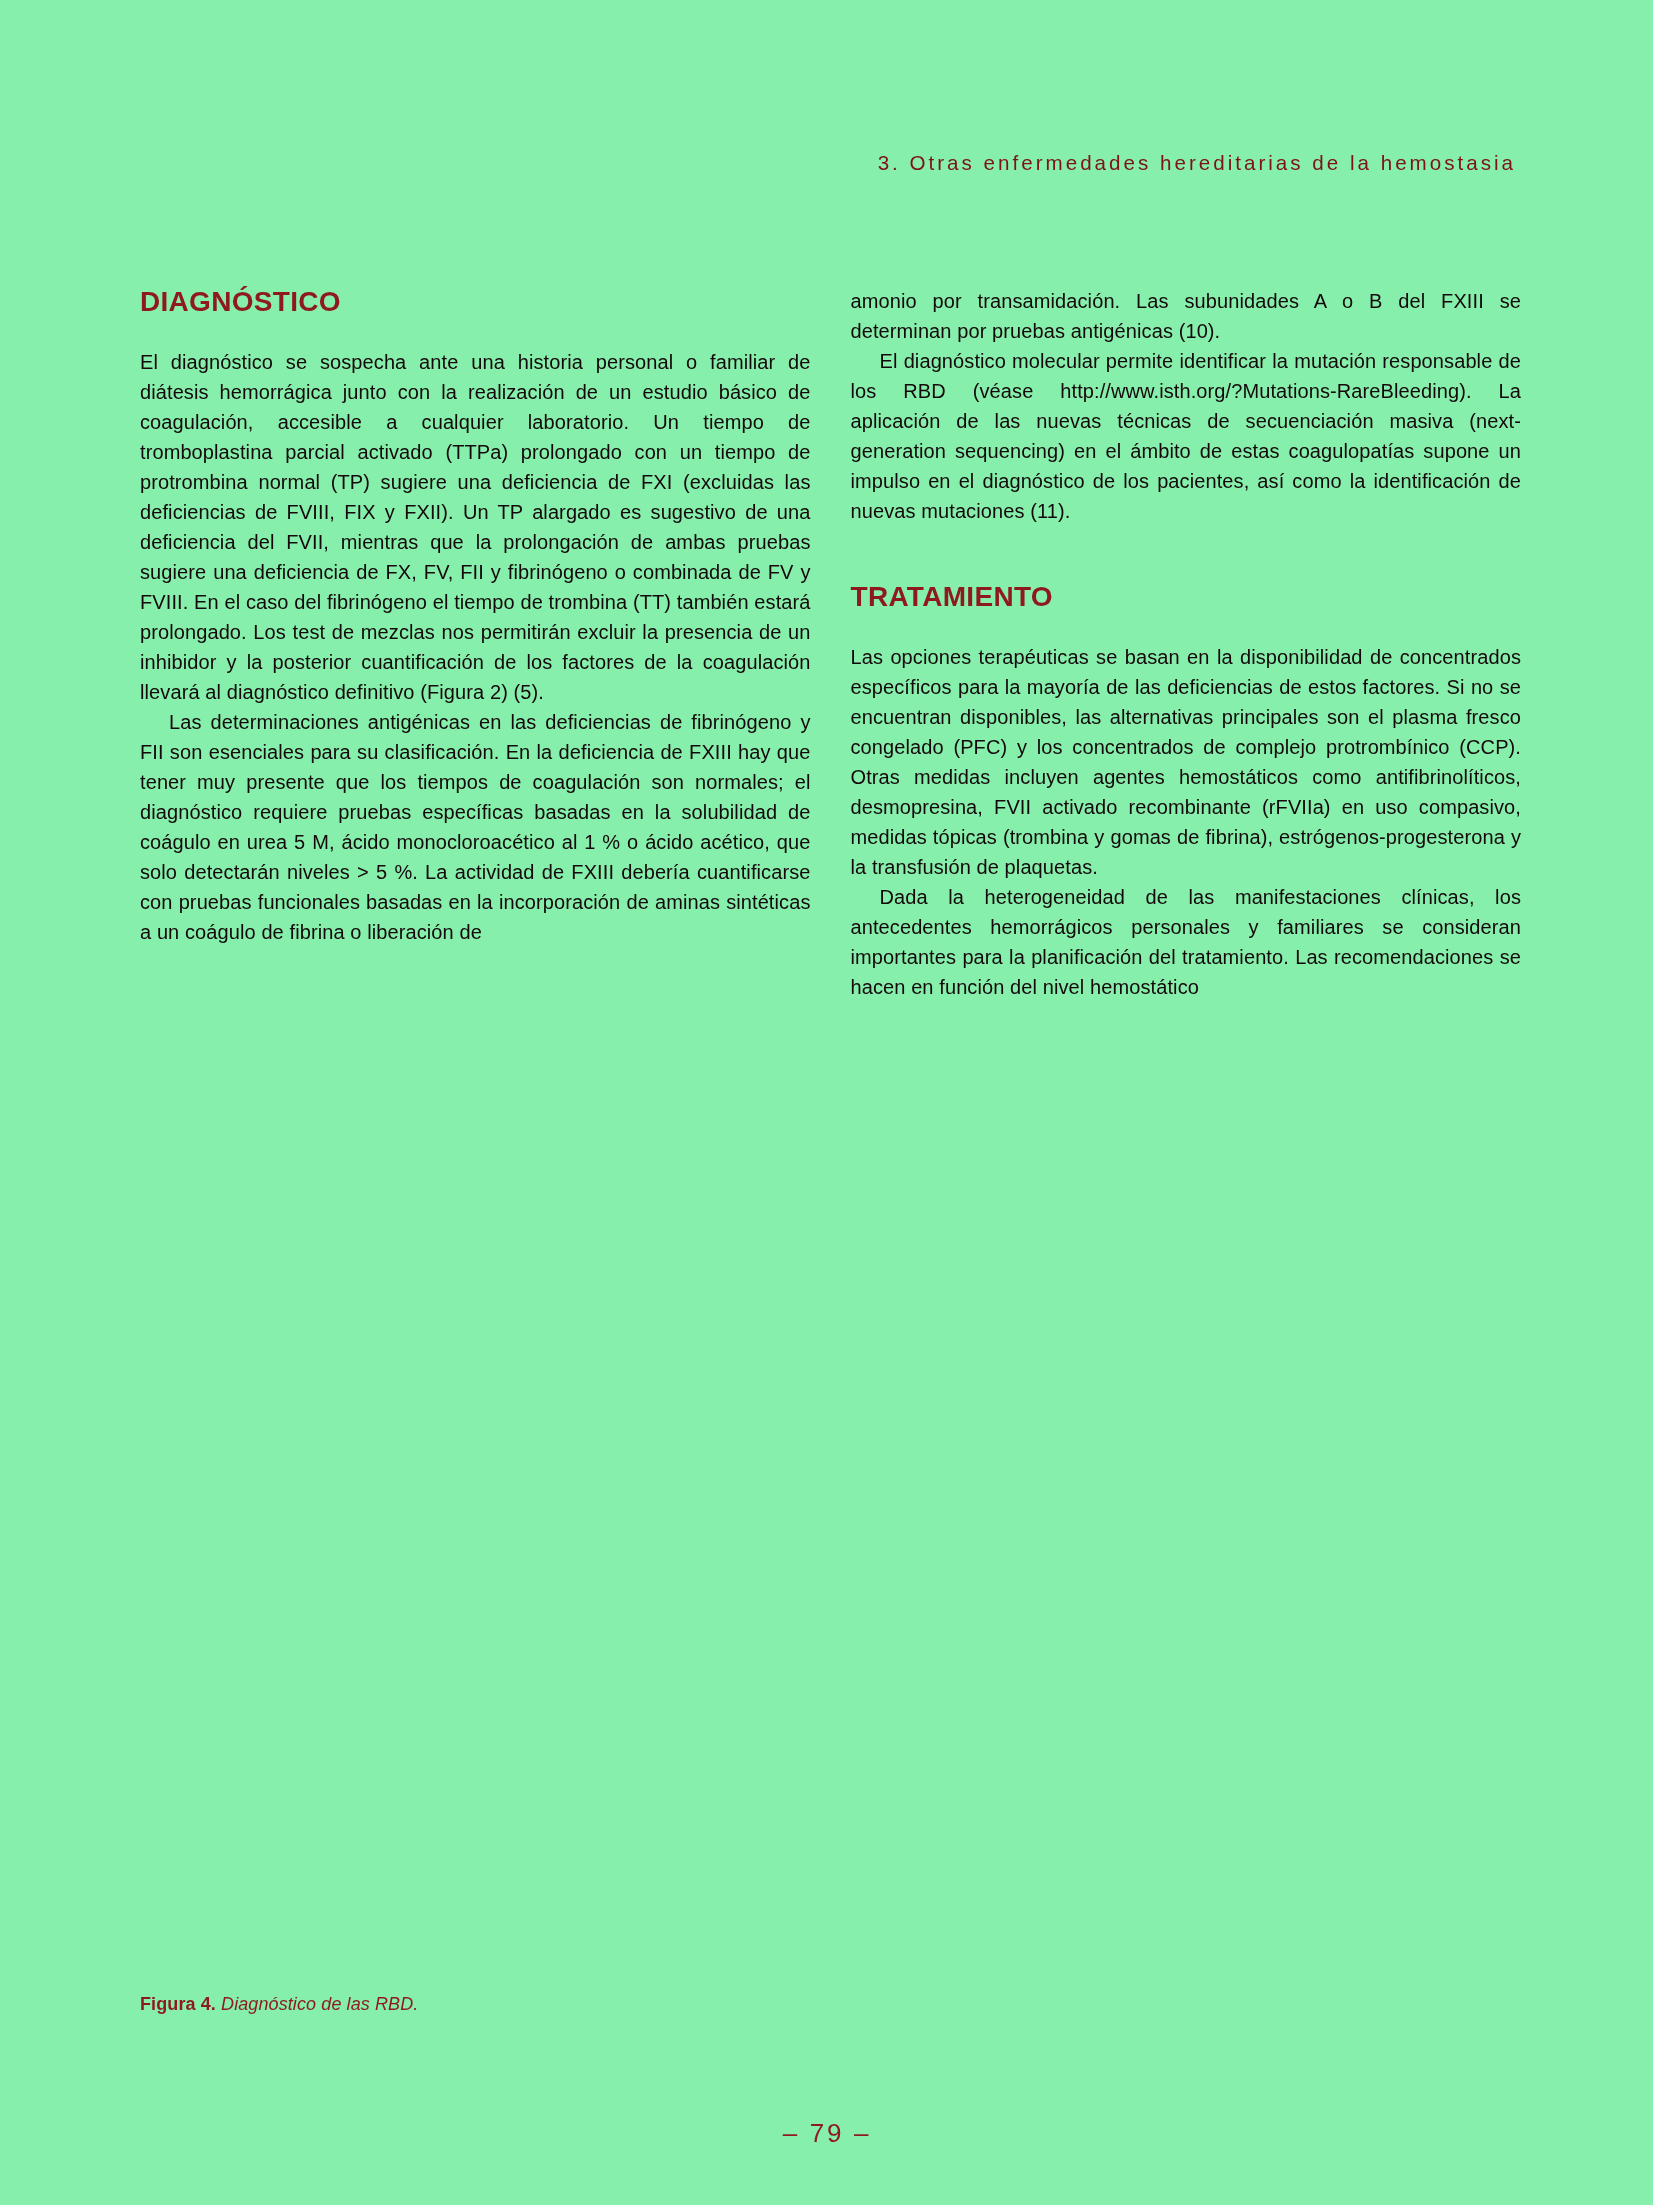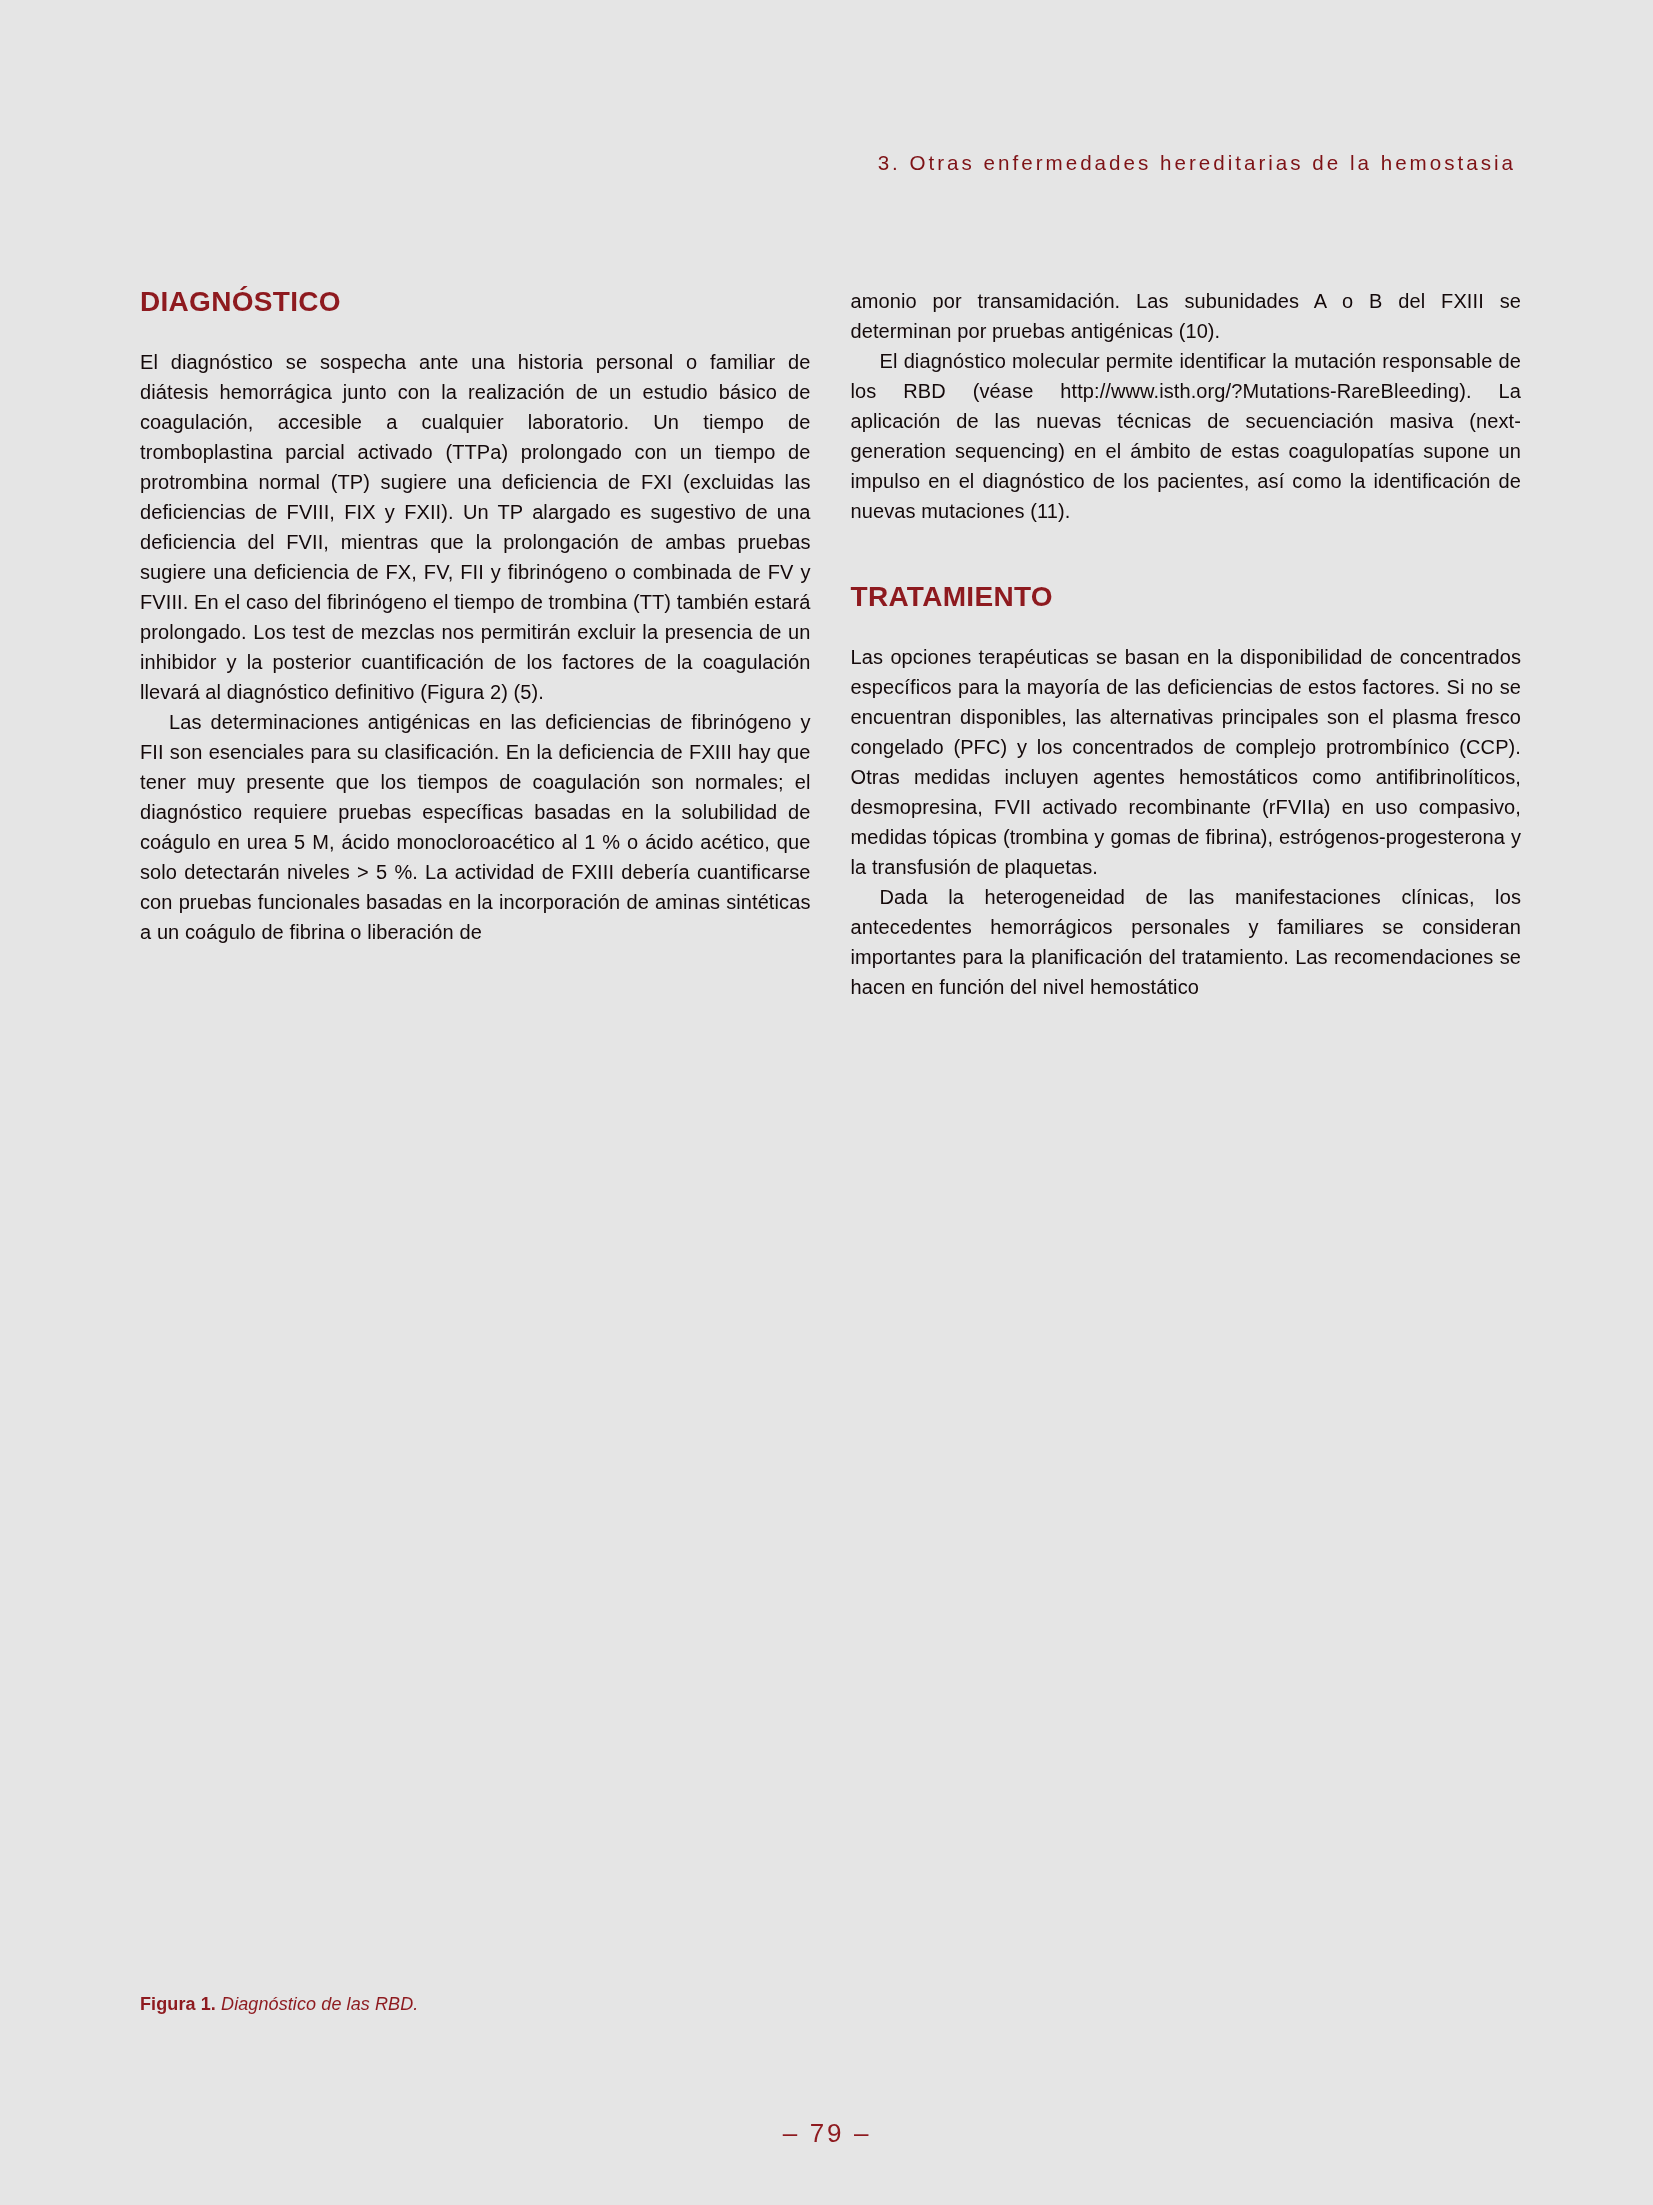--- a/index.html
+++ b/index.html
@@ -4,21 +4,21 @@
 <style>
   html, body {
     margin: 0;
     padding: 0;
     background: #000000;
   }
   .page {
     position: relative;
     width: 1654px;
     height: 2205px;
-    background: #e5e5e5;
+    background: #86efac;
     font-family: "Liberation Sans", sans-serif;
     overflow: hidden;
   }
   .running-head {
     position: absolute;
     top: 151px;
     right: 138px;
     font-family: "Liberation Sans", sans-serif;
     font-size: 20.6px;
     letter-spacing: 3px;
@@ -108,20 +108,20 @@
       <p class="body">El diagnóstico molecular permite identificar la mutación responsable de los RBD (véase http://www.isth.org/?Mutations-RareBleeding). La aplicación de las nuevas técnicas de secuenciación masiva (next-generation sequencing) en el ámbito de estas coagulopatías supone un impulso en el diagnóstico de los pacientes, así como la identificación de nuevas mutaciones (11).</p>
       <div class="spacer-right"></div>
       <h2 class="section-title second">TRATAMIENTO</h2>
       <p class="body">Las opciones terapéuticas se basan en la disponibilidad de concentrados específicos para la mayoría de las deficiencias de estos factores. Si no se encuentran disponibles, las alternativas principales son el plasma fresco congelado (PFC) y los concentrados de complejo protrombínico (CCP). Otras medidas incluyen agentes hemostáticos como antifibrinolíticos, desmopresina, FVII activado recombinante (rFVIIa) en uso compasivo, medidas tópicas (trombina y gomas de fibrina), estrógenos-progesterona y la transfusión de plaquetas.</p>
       <p class="body">Dada la heterogeneidad de las manifestaciones clínicas, los antecedentes hemorrágicos personales y familiares se consideran importantes para la planificación del tratamiento. Las recomendaciones se hacen en función del nivel hemostático</p>
     </div>
 
   </div>
 
   <div class="figure-caption">
-    <span class="lbl">Figura 1.</span>
+    <span class="lbl">Figura 4.</span>
     <span class="ttl">Diagnóstico de las RBD.</span>
   </div>
 
   <div class="folio">– 79 –</div>
 
 </div>
 
 
 </body></html>

